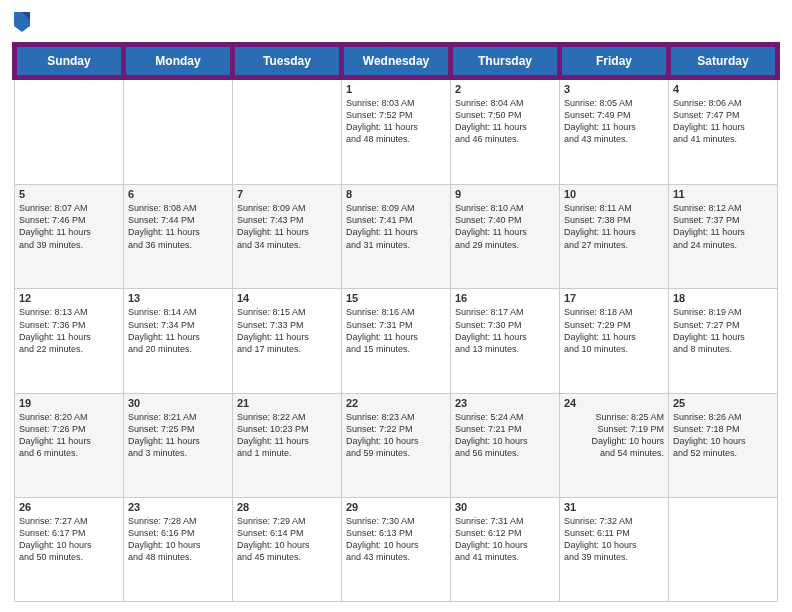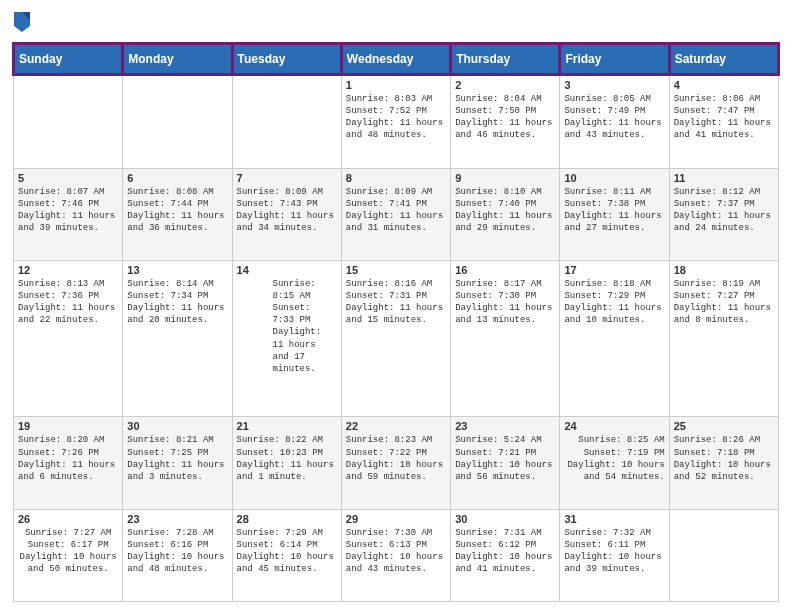--- a/index.html
+++ b/index.html
@@ -55,22 +55,22 @@
       width: 100%;
       border-collapse: collapse;
       flex: 1;
     }
     .calendar thead tr th {
       background-color: #2a6db5;
       color: #fff;
       font-size: 12px;
       font-weight: bold;
       padding: 7px 4px;
-      text-align: left;
-      border: 3px solid #701a75;
+      text-align: center;
+      border: 5px solid #701a75;
     }
     .calendar tbody tr td {
       vertical-align: top;
       padding: 3px 4px;
       border: 1px solid #ccc;
       font-size: 9.5px;
       color: #333;
       width: calc(100% / 7);
       background: #fff;
     }
@@ -80,21 +80,20 @@
     .day-num {
       font-size: 11px;
       font-weight: bold;
       display: block;
       margin-bottom: 2px;
     }
     .day-info {
       line-height: 1.35;
       color: #333;
       font-size: 9px;
-      font-family: Liberation Mono, monospace;
     }
   </style>
 </head>
 <body>
 
 <div class="container">
   <div class="header">
     <div class="logo">
       <svg class="logo-icon" viewBox="0 0 20 24">
         <polygon points="2,2 18,2 18,16 10,22 2,16" fill="#2a6db5"></polygon>
@@ -218,21 +217,21 @@
           </td>
           <td>
             <span class="day-num">13</span>
             <div class="day-info" style="white-space: pre-line;">Sunrise: 8:14 AM
 Sunset: 7:34 PM
 Daylight: 11 hours
 and 20 minutes.</div>
           </td>
           <td>
             <span class="day-num">14</span>
-            <div class="day-info" style="white-space: pre-line; margin-left: 36px;">Sunrise: 8:15 AM
+            <div class="day-info" style="white-space: pre-line;">Sunrise: 8:15 AM
 Sunset: 7:33 PM
 Daylight: 11 hours
 and 17 minutes.</div>
           </td>
           <td>
             <span class="day-num">15</span>
             <div class="day-info" style="white-space: pre-line;">Sunrise: 8:16 AM
 Sunset: 7:31 PM
 Daylight: 11 hours
 and 15 minutes.</div>
@@ -306,21 +305,21 @@
             <span class="day-num">25</span>
             <div class="day-info" style="white-space: pre-line;">Sunrise: 8:26 AM
 Sunset: 7:18 PM
 Daylight: 10 hours
 and 52 minutes.</div>
           </td>
         </tr>
         <tr>
           <td>
             <span class="day-num">26</span>
-            <div class="day-info" style="white-space: pre-line; text-align: center;">Sunrise: 7:27 AM
+            <div class="day-info" style="white-space: pre-line;">Sunrise: 7:27 AM
 Sunset: 6:17 PM
 Daylight: 10 hours
 and 50 minutes.</div>
           </td>
           <td>
             <span class="day-num">23</span>
             <div class="day-info" style="white-space: pre-line;">Sunrise: 7:28 AM
 Sunset: 6:16 PM
 Daylight: 10 hours
 and 48 minutes.</div>

